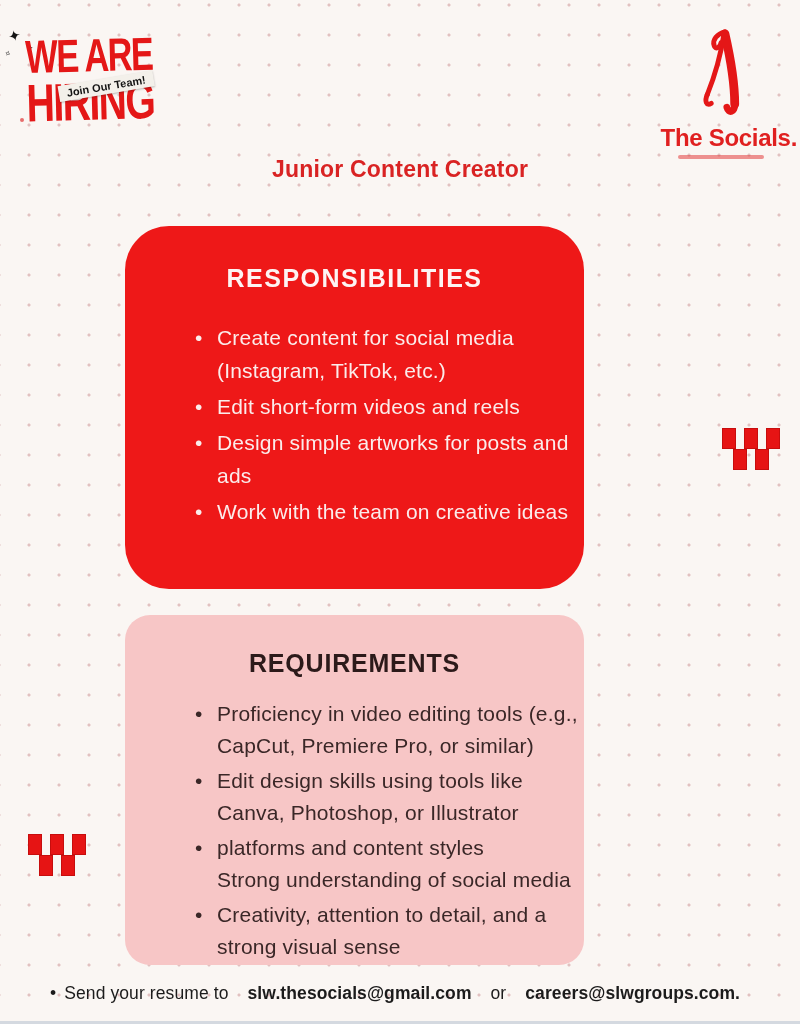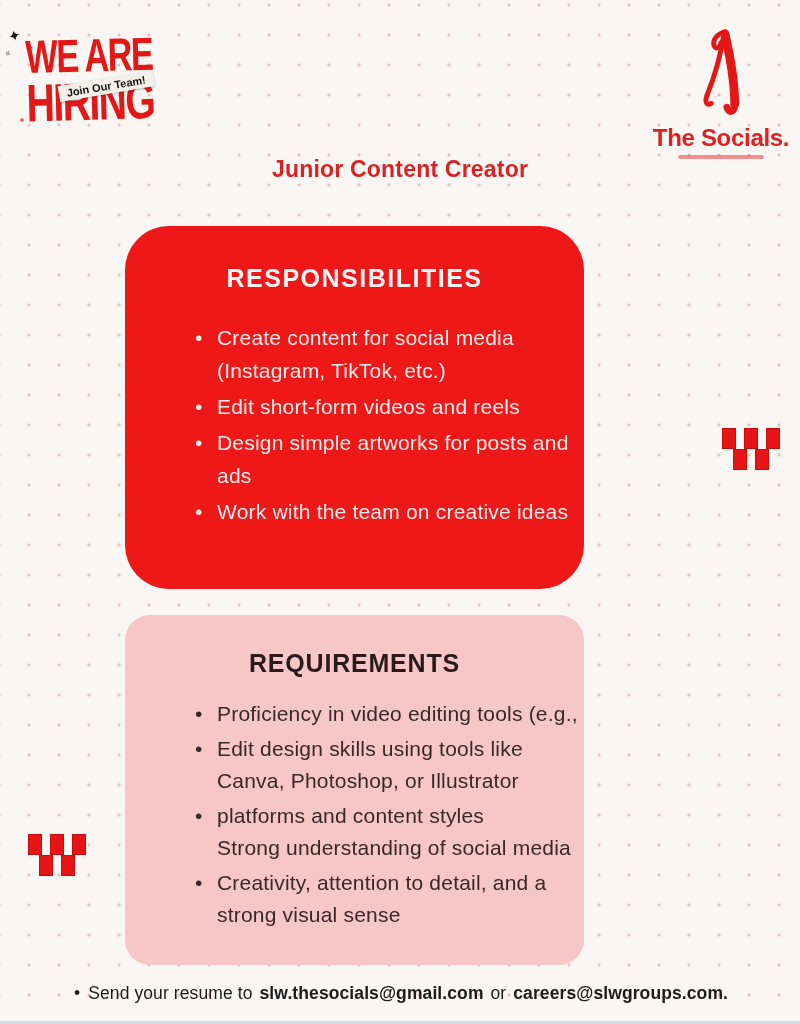--- a/index.html
+++ b/index.html
@@ -22,21 +22,21 @@
     box-shadow:0 1px 2px rgba(0,0,0,.25);white-space:nowrap;}
   .sparkle{position:absolute;color:#151515;line-height:1;}
   .sp1{left:8px;top:28px;font-size:15px;transform:rotate(-15deg);}
   .sp2{left:26px;top:44px;font-size:9px;}
   .sp3{left:4px;top:50px;font-size:8px;transform:rotate(25deg);}
   .red-dot{position:absolute;left:20px;top:118px;width:4px;height:4px;border-radius:50%;
     background:#e04040;opacity:.75;}
   
   .brand{position:absolute;left:645px;top:24px;width:152px;text-align:center;}
   .brand svg{display:block;margin:0 auto;}
-  .brand-name{font-size:24px;font-weight:800;color:#e02020;letter-spacing:-.3px;margin-top:2px;white-space:nowrap;}
+  .brand-name{font-size:24px;font-weight:800;color:#e02020;letter-spacing:-.3px;margin-top:2px;white-space:nowrap;text-align:right;}
   .brand-tagline{width:86px;height:4px;margin:3px auto 0;background:rgba(225,60,60,.55);
     filter:blur(.7px);border-radius:2px;}
   
   .page-title{position:absolute;left:0;right:0;top:156px;text-align:center;
     font-size:23px;font-weight:700;color:#d92323;letter-spacing:.2px;}
   
   .card{position:absolute;left:125px;width:459px;border-radius:44px;box-sizing:border-box;}
   .card-red{top:226px;height:363px;background:#ee1818;color:#fbeceb;padding-top:38px;}
   .card-pink{top:615px;height:350px;background:#f7c6c6;color:#3a2727;padding-top:34px;border-radius:25px;}
   .card-heading{text-align:center;font-size:25px;font-weight:700;letter-spacing:1.5px;}
@@ -53,21 +53,21 @@
   .pxw-right{left:722px;top:428px;}
   .pxw-left{left:28px;top:834px;}
   .px{position:absolute;width:14px;height:21px;background:#e61414;
     border:1px solid rgba(130,0,0,.30);box-sizing:border-box;}
   .px1{left:0;top:0;} .px2{left:22px;top:0;} .px3{left:44px;top:0;}
   .px4{left:11px;top:21px;} .px5{left:33px;top:21px;}
   
   .footer{position:absolute;left:0;right:0;top:983px;text-align:center;font-size:17.5px;
     color:#1b1b1b;letter-spacing:.1px;}
   .footer span{margin:0 2px;}
-  .footer .em{font-weight:700;margin:0;}
+  .footer .em{font-weight:700;margin:12px;}
   .footer .bullet{margin-right:6px;}
   .bottom-line{position:absolute;left:0;bottom:0;width:100%;height:3px;background:#d4d9e0;}
 </style>
 </head>
 <body>
 
 <div id="canvas">
 
   <span class="sparkle sp1">✦</span>
   <span class="sparkle sp2">✦</span>
@@ -114,20 +114,21 @@
         <span class="bl">Work with the team on creative ideas</span>
       </li>
     </ul>
   </div>
 
   <div class="card card-pink">
     <div class="card-heading">REQUIREMENTS</div>
     <ul>
       <li>
         <span class="bl">Proficiency in video editing tools (e.g.,</span>
+        <span class="bl">CapCut, Premiere Pro, or similar)</span>
       </li>
       <li>
         <span class="bl">Edit design skills using tools like</span>
         <span class="bl">Canva, Photoshop, or Illustrator</span>
       </li>
       <li>
         <span class="bl">platforms and content styles</span>
         <span class="bl">Strong understanding of social media</span>
       </li>
       <li>

